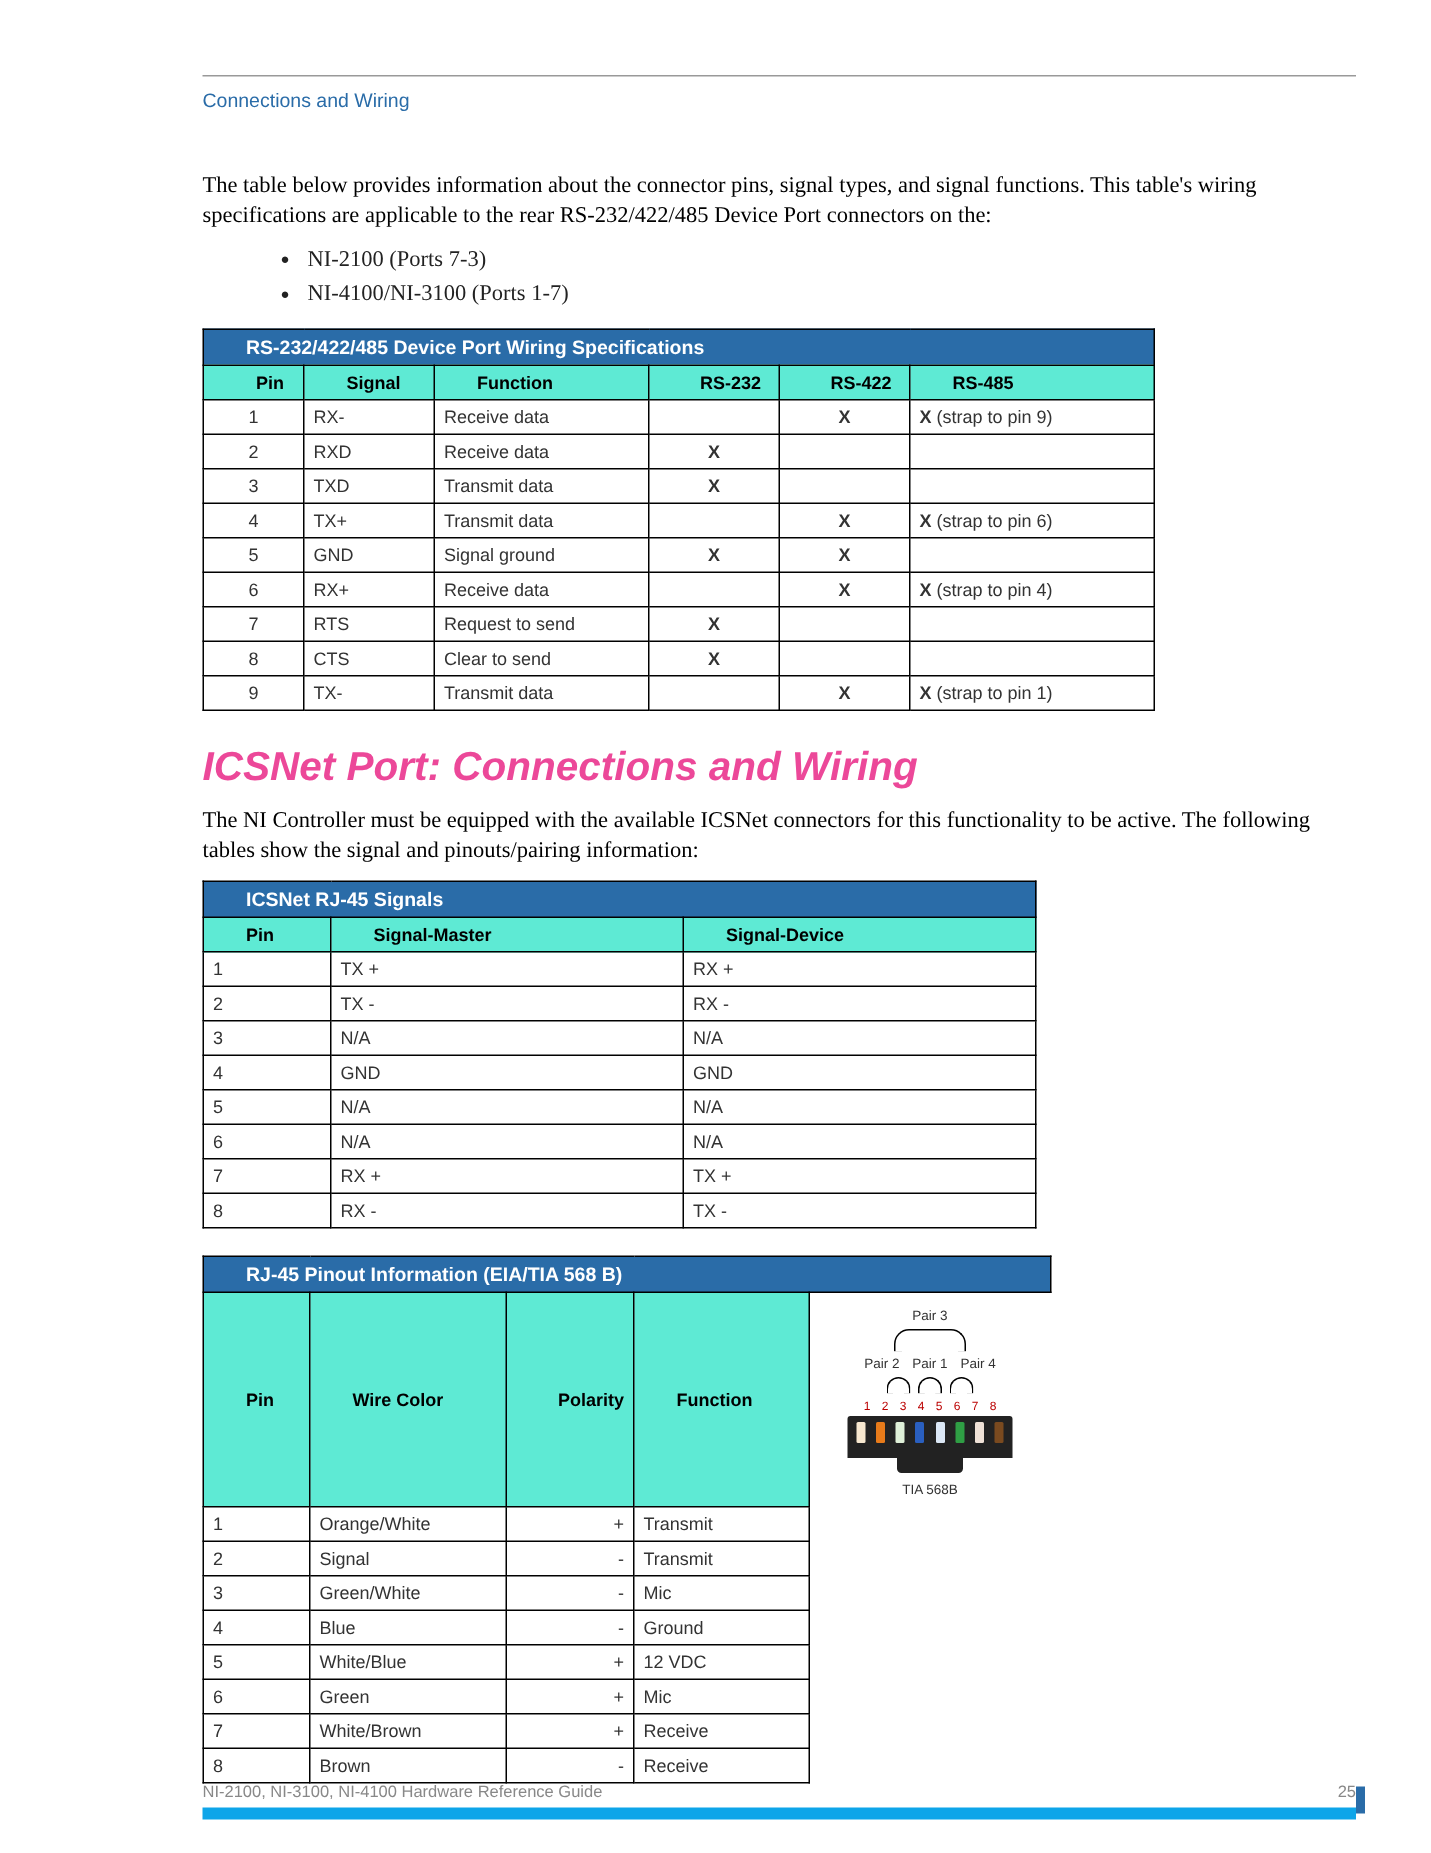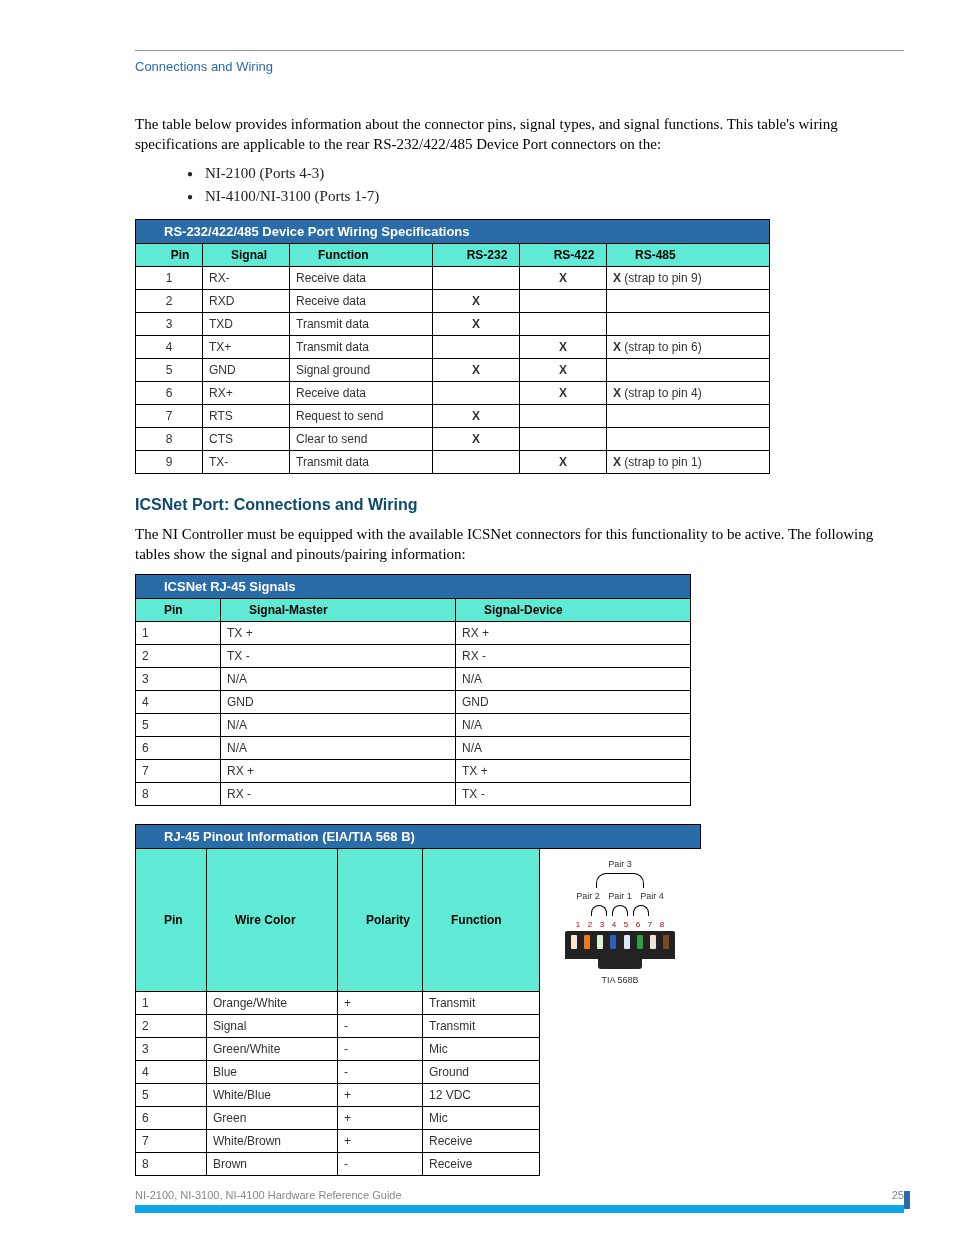--- a/index.html
+++ b/index.html
@@ -49,24 +49,25 @@
   }
   ul.bullets li::before {
     content: "●";
     position: absolute;
     left: -18px;
     font-size: 10px;
     top: 3px;
   }
   h2.section {
     font-family: Arial, Helvetica, sans-serif;
-    color: #0c4a6e;
-    font-size: 16px;
+    color: #ec4899;
+    font-size: 27px;
     font-weight: bold;
     margin: 22px 0 10px 0;
+    font-style: italic;
   }
   table.spec {
     border-collapse: collapse;
     margin-bottom: 18px;
   }
   table.spec th, table.spec td {
     border: 1px solid #000;
     padding: 4px 6px;
     font-family: Arial, Helvetica, sans-serif;
     font-size: 12px;
@@ -98,21 +99,21 @@
   .t1 .c-rs  { width: 52px; text-align: center; }
   .t1 .c-485 { width: 128px; }
 
   
   .t2 .c-pin { width: 50px; }
   .t2 .c-col { width: 200px; }
 
   
   .t3 .c-pin { width: 36px; }
   .t3 .c-wire{ width: 96px; }
-  .t3 .c-pol { width: 50px; }
+  .t3 .c-pol { width: 50px; text-align: right; }
   .t3 .c-fun { width: 82px; }
   .t3 .c-diag{ width: 160px; vertical-align: top; padding:0; border:none; }
 
   
   .rj45-diagram {
     font-family: Arial, Helvetica, sans-serif;
     font-size: 9px;
     text-align: center;
     padding: 4px 2px 6px 2px;
   }
@@ -155,21 +156,21 @@
 </style>
 </head>
 <body>
 
 <div class="page">
   <div class="top-rule"></div>
   <div class="header-link">Connections and Wiring</div>
 
   <p class="body-para">The table below provides information about the connector pins, signal types, and signal functions. This table's wiring specifications are applicable to the rear RS-232/422/485 Device Port connectors on the:</p>
   <ul class="bullets">
-    <li>NI-2100 (Ports 4-3)</li>
+    <li>NI-2100 (Ports 7-3)</li>
     <li>NI-4100/NI-3100 (Ports 1-7)</li>
   </ul>
 
   <table class="spec t1">
     <tbody>
         <tr class="title-row">
           <th colspan="6">RS-232/422/485 Device Port Wiring Specifications</th>
         </tr>
     <tr class="hdr-row">
       <th class="c-pin">Pin</th>

